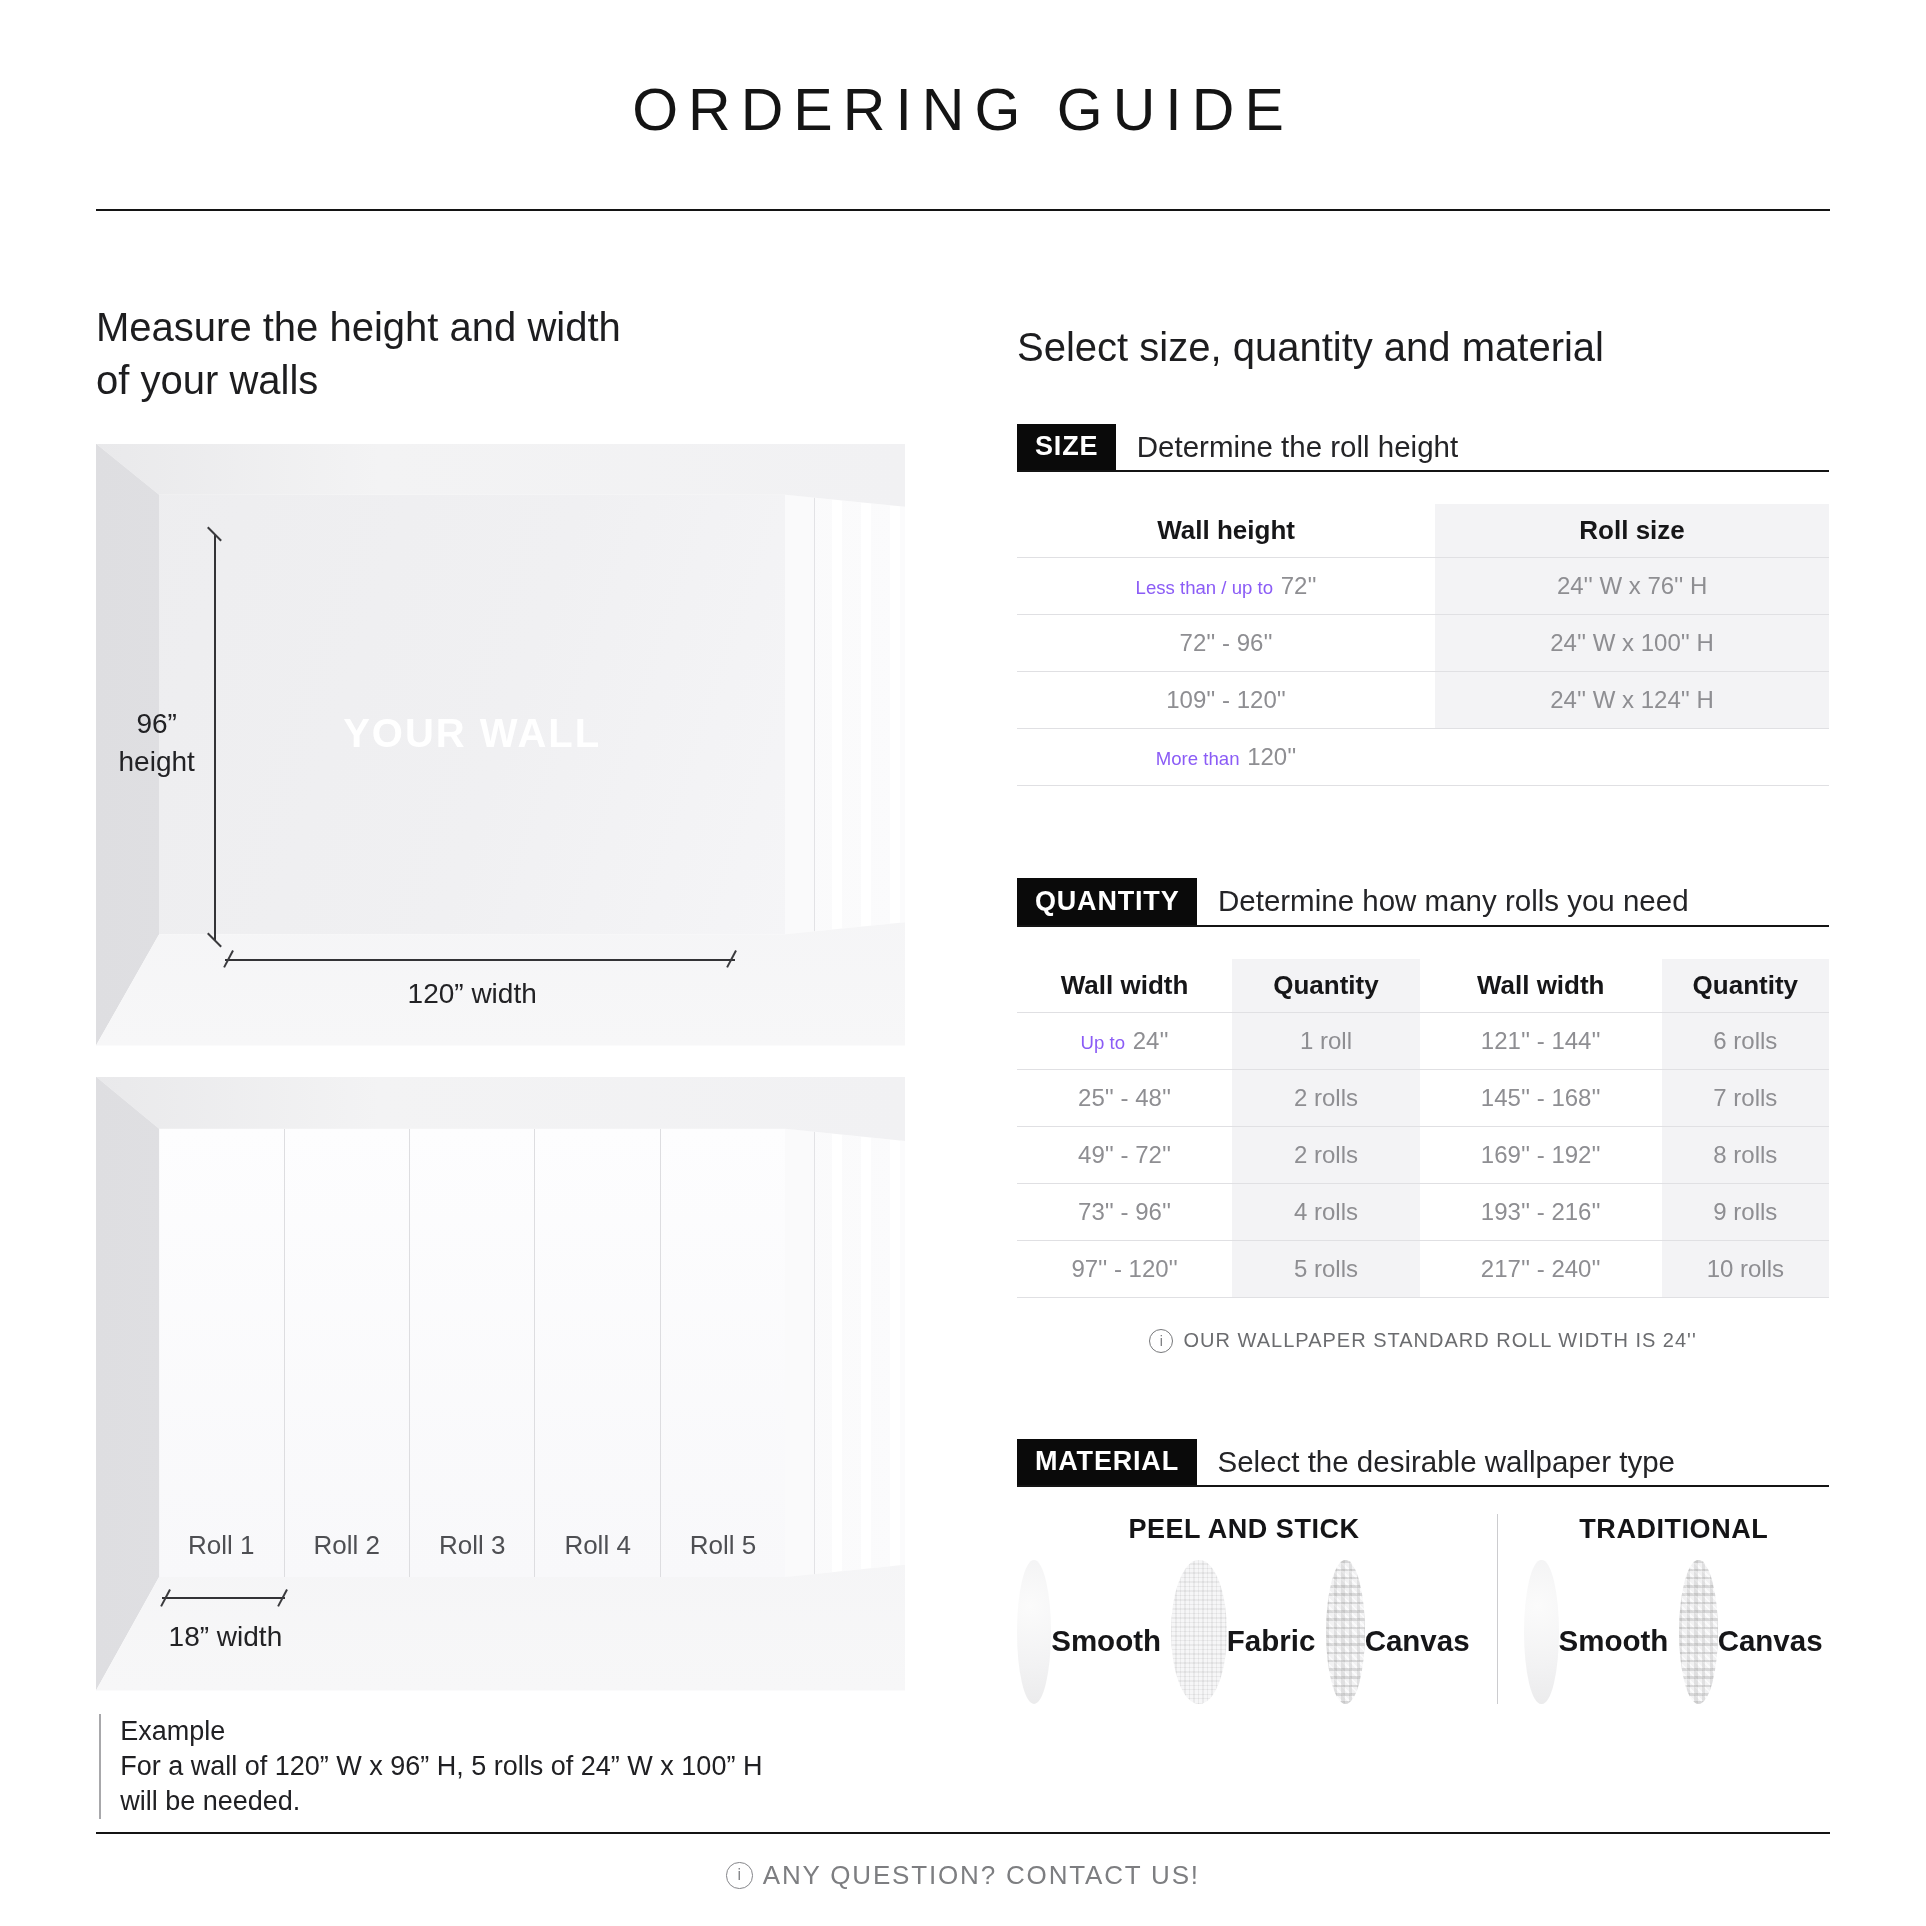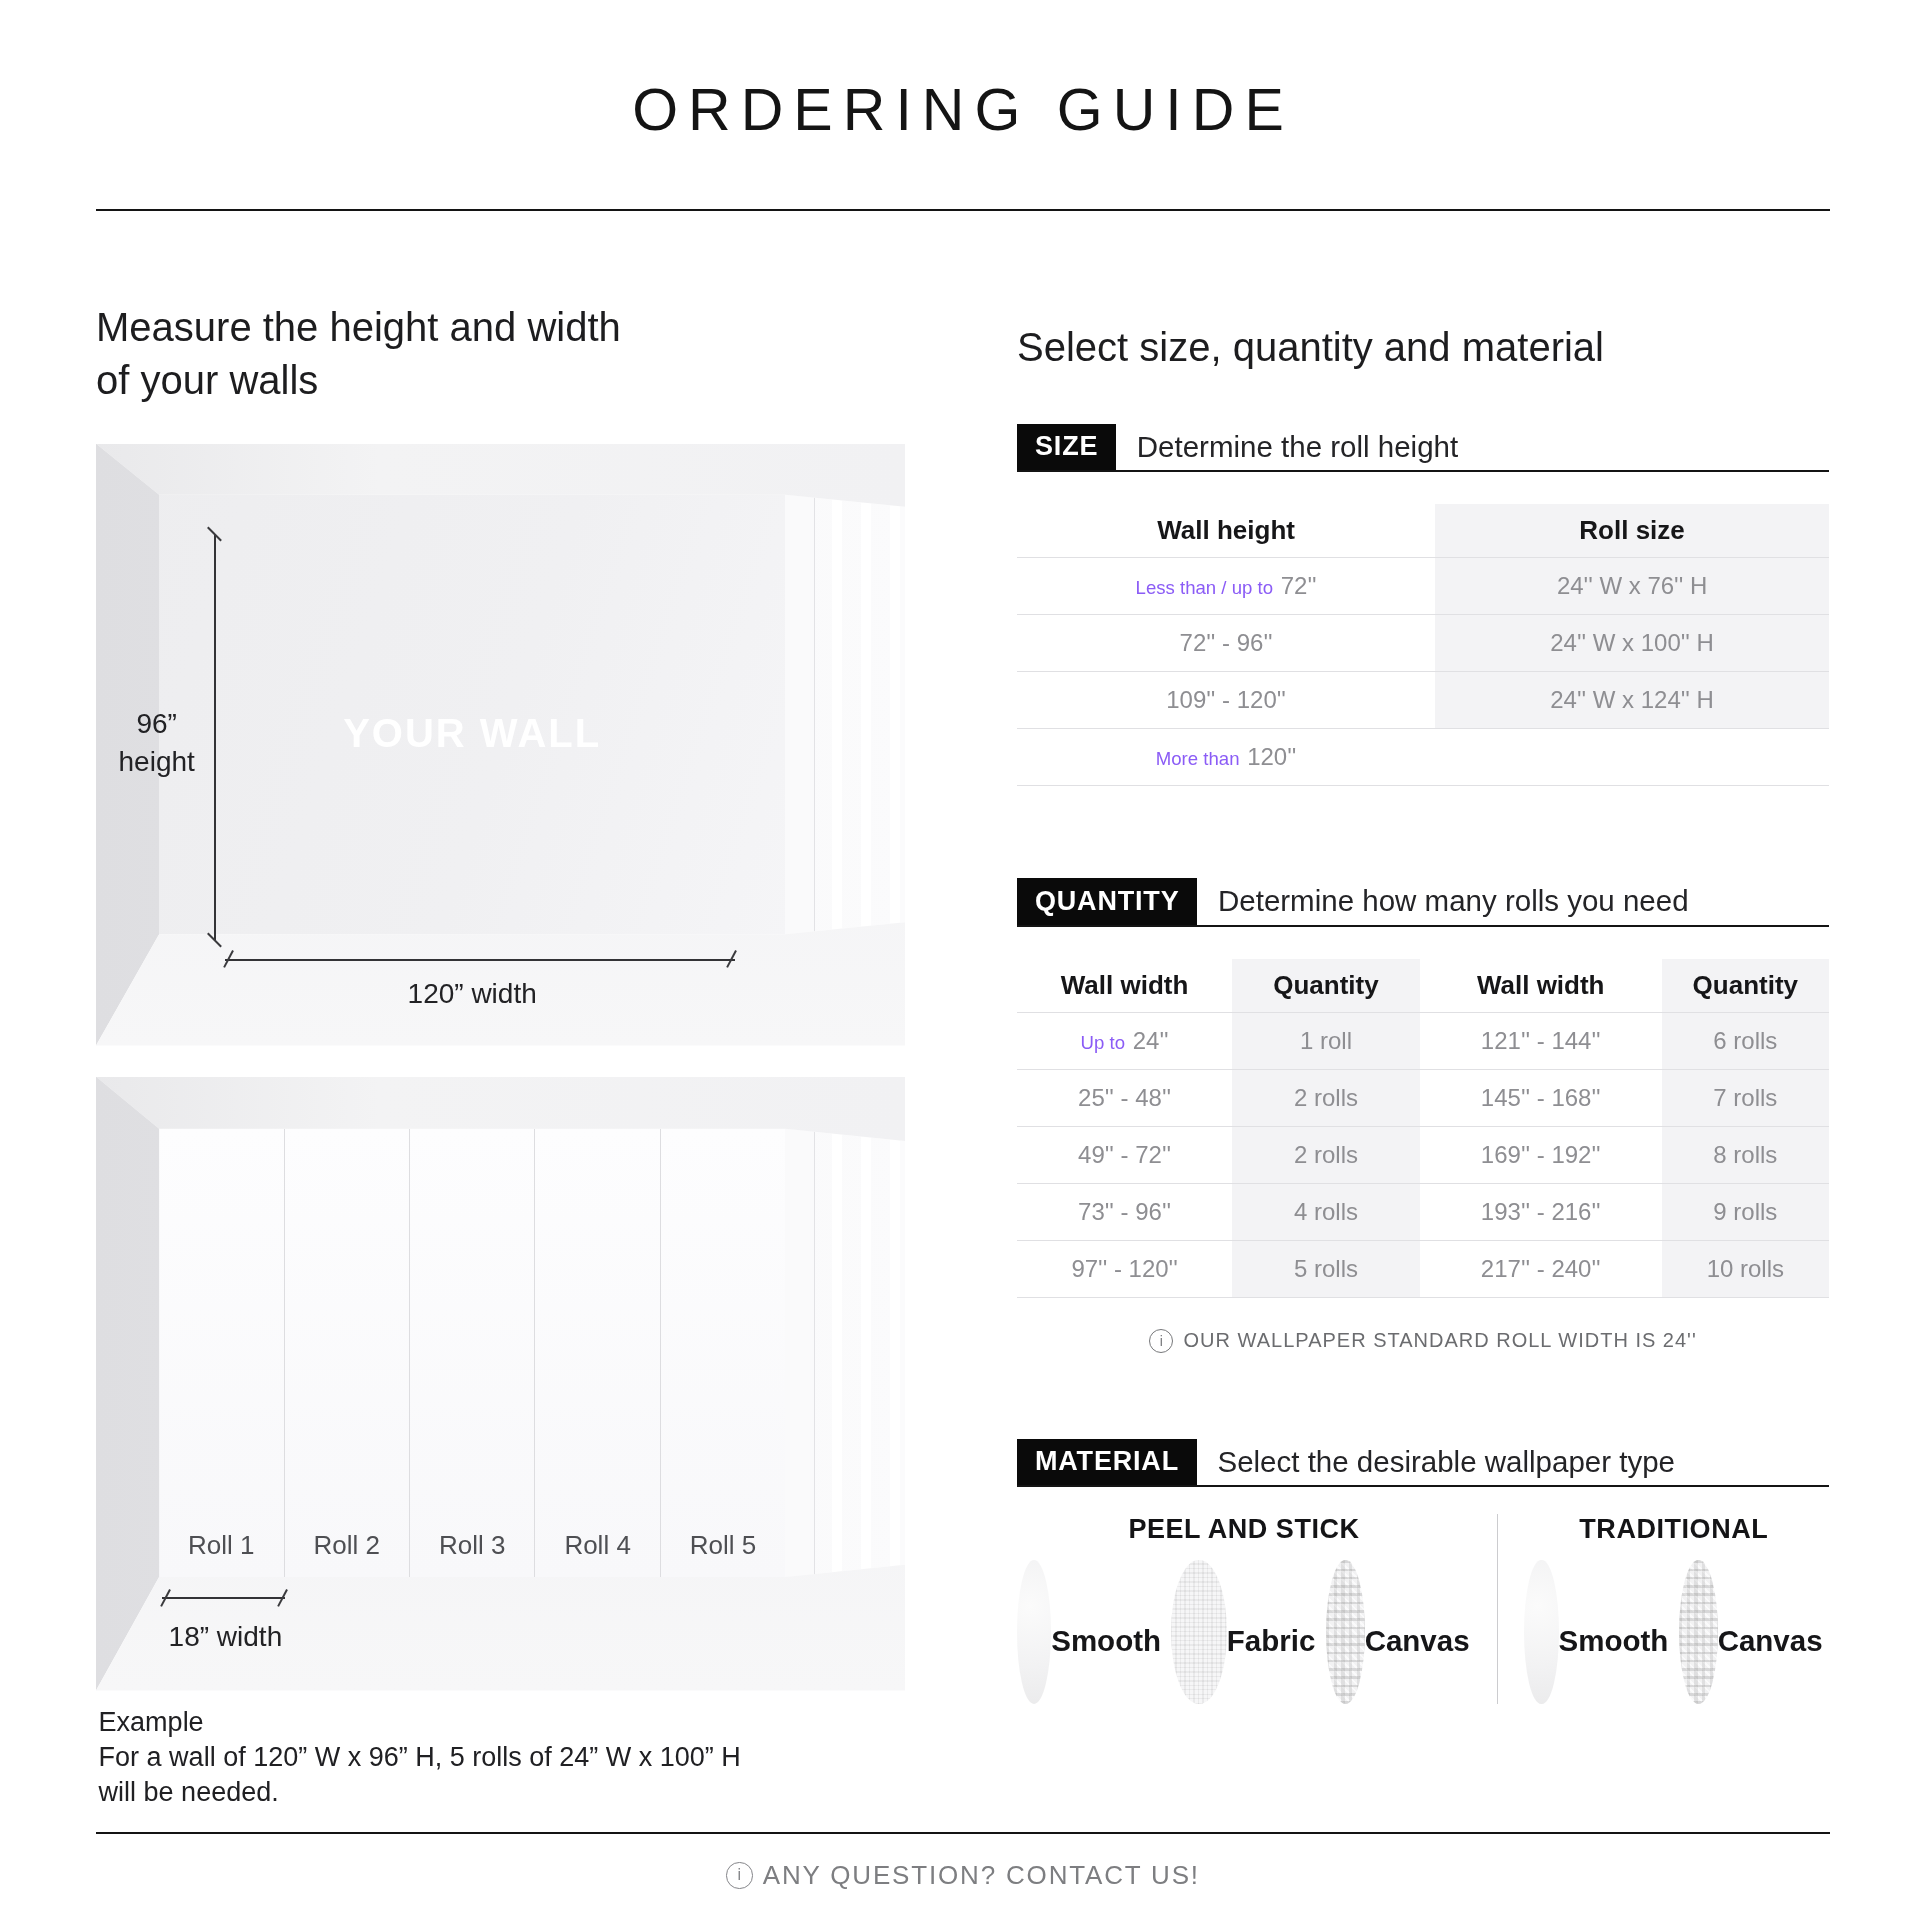--- a/index.html
+++ b/index.html
@@ -58,21 +58,21 @@
 
   .panels{position:absolute;left:7.8%;top:8.5%;width:77.4%;height:73%;display:flex;
      background:#fbfbfc;border-bottom:1.3px solid #d8d8db;}
   .panel{flex:1;position:relative;background:linear-gradient(180deg,#fdfdfe 0%,#f8f8fa 100%);
      border-right:1.3px solid #dddde0;}
   .panel:last-child{border-right:none;}
   .panel .roll-label{position:absolute;bottom:3.5%;left:0;width:100%;text-align:center;
      font-size:26px;color:#4e4f53;}
 
   
-  .example{display:flex;margin-top:14px;margin-left:2.6px;flex-direction:column;}
+  .example{display:flex;margin-top:23px;margin-left:2.6px;}
   .example-bar{width:2.6px;background:#a8a8ab;margin-right:19px;}
   .example-text{font-size:27px;line-height:1.3;color:#202023;}
 
   
   .sec-header{display:flex;align-items:center;border-bottom:2.6px solid #141414;}
   .sec-header.size{margin-top:50px;}
   .sec-header.quantity{margin-top:92px;}
   .sec-header.material{margin-top:86px;}
   .badge{background:#0a0a0a;color:#ffffff;font-size:27px;font-weight:700;
      letter-spacing:.03em;padding:7.7px 18px;flex:0 0 auto;}

